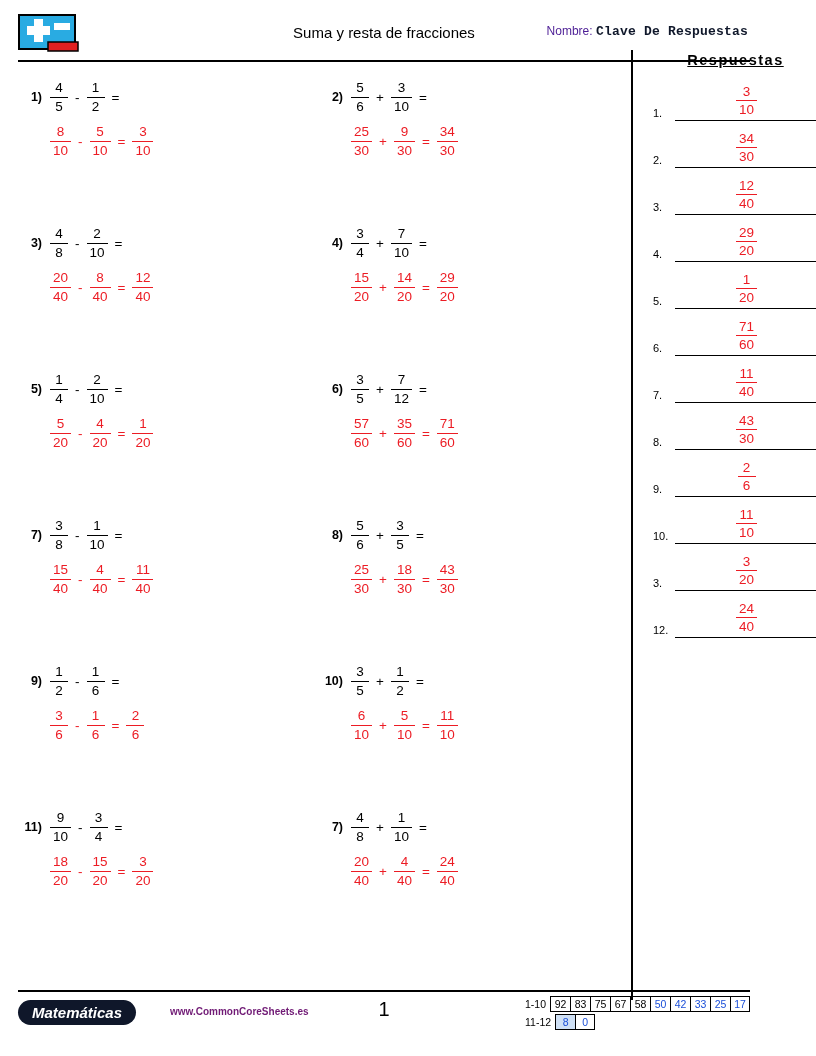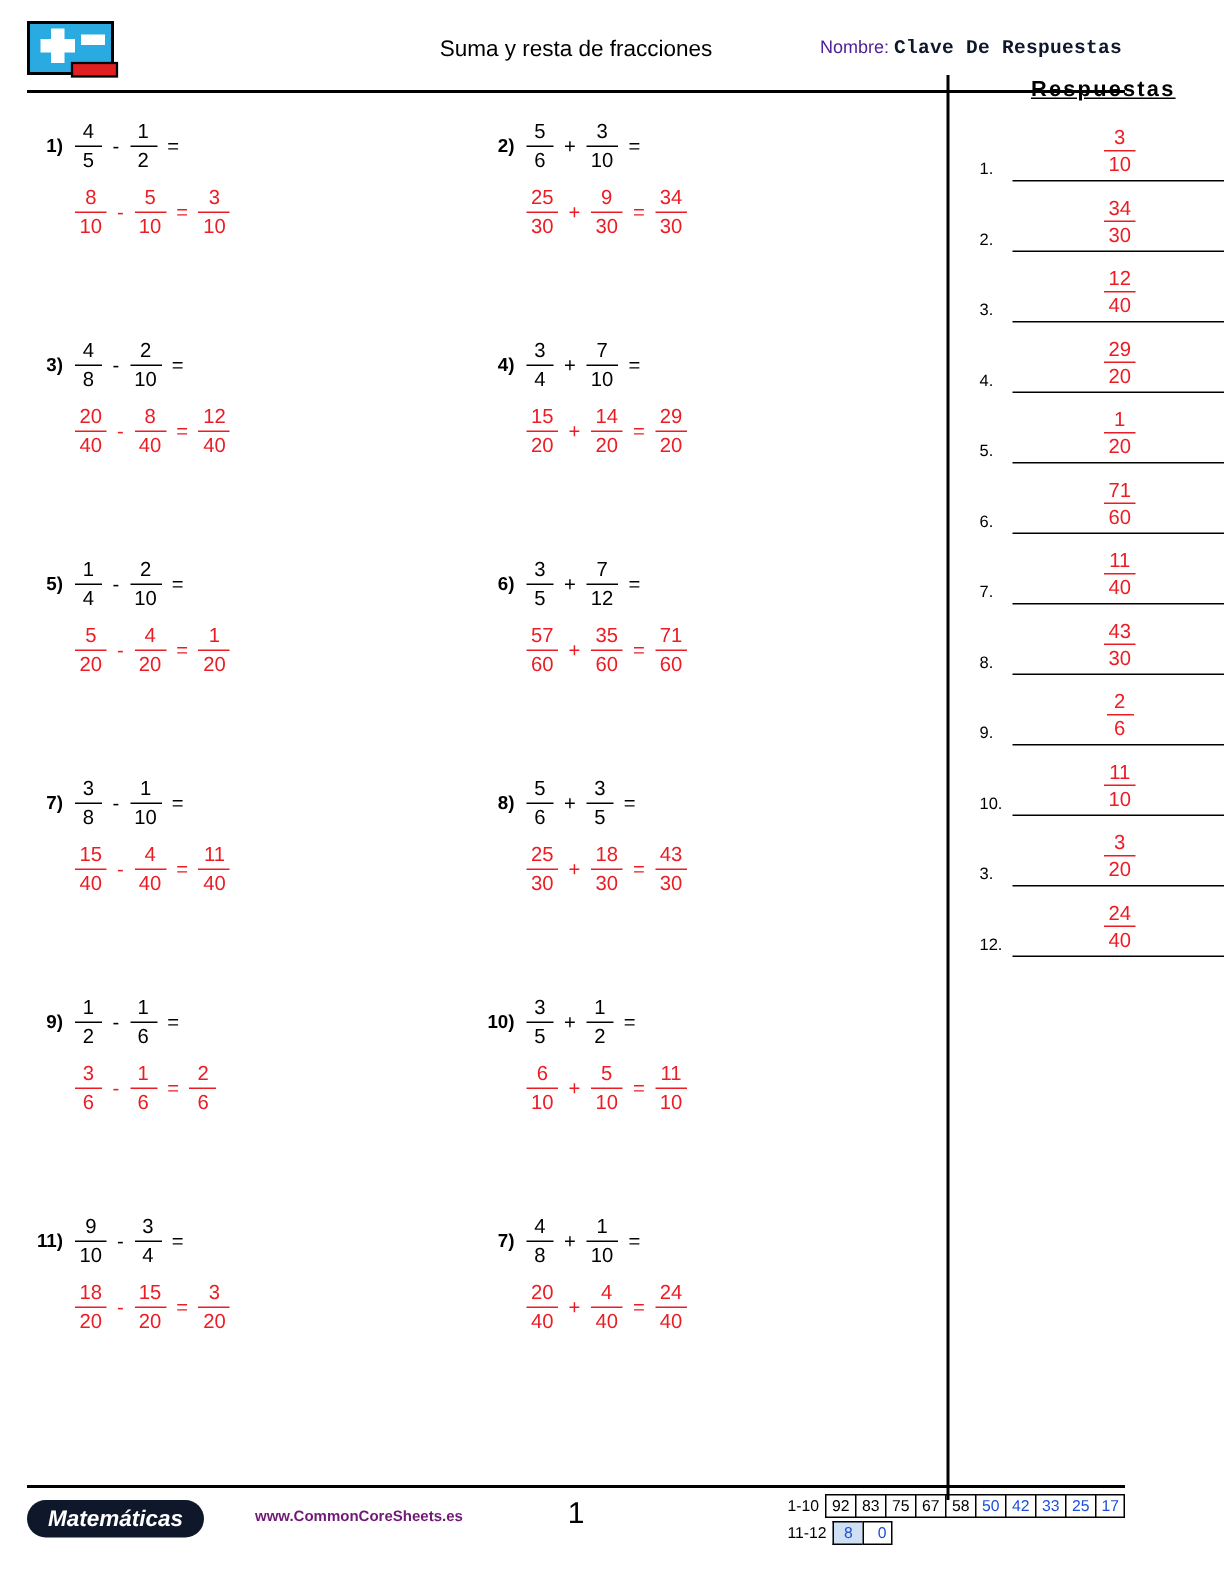--- a/index.html
+++ b/index.html
@@ -120,21 +120,21 @@
     position: absolute; left: 0; right: 0; top: 2px;
     text-align: center; font-size: 20px;
   }
   .scorebox { position: absolute; right: 0; top: 0; font-size: 10.5px; }
   .score-row { display: flex; align-items: stretch; margin-bottom: 2px; }
   .score-label { padding: 1px 4px 1px 0; font-size: 10.5px; line-height: 14px; }
   .score-cell {
     border: 1px solid #000; border-right: none;
     min-width: 20px; text-align: center; line-height: 14px; padding: 0 3px;
   }
-  .score-cell:last-child { border-right: 1px solid #000; text-align: right; }
+  .score-cell:last-child { border-right: 1px solid #000; }
   .score-cell.blue { color: #1b4fd8; }
   .score-cell.fill { background: #cfe0f5; }
   .footer-rule { position:absolute; left:0; right:0; top:-6px; border-top: 2px solid #000; }
 </style>
 </head>
 <body>
 
 <div class="page">
 
   <div class="header">

